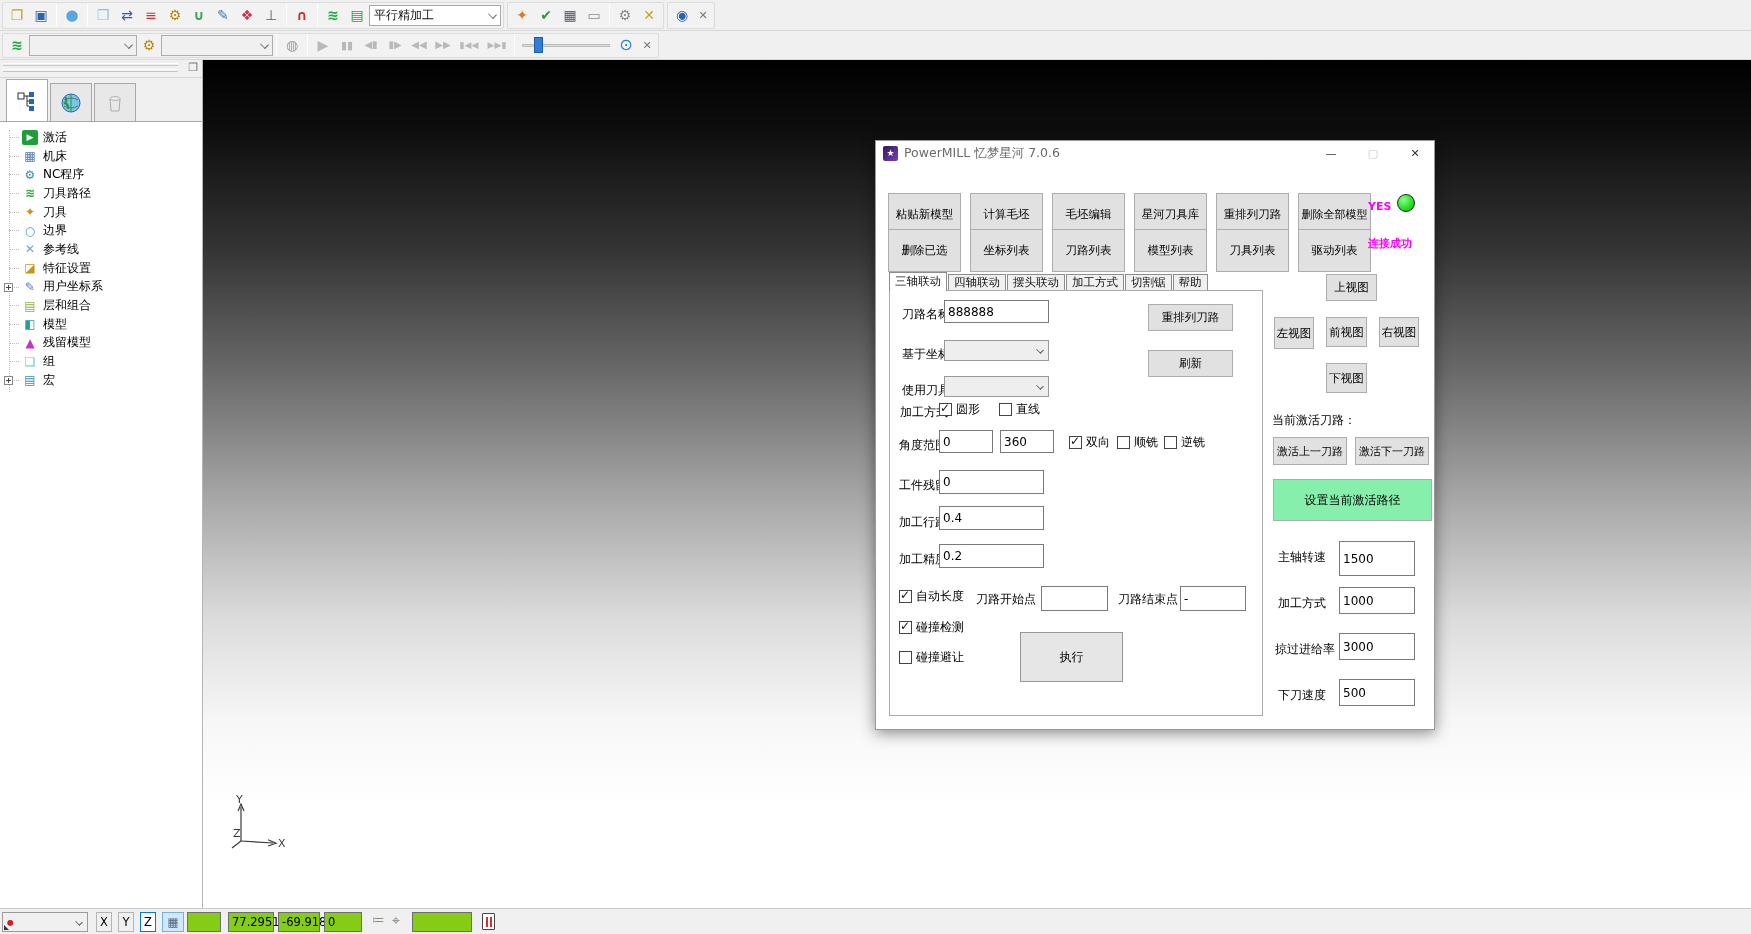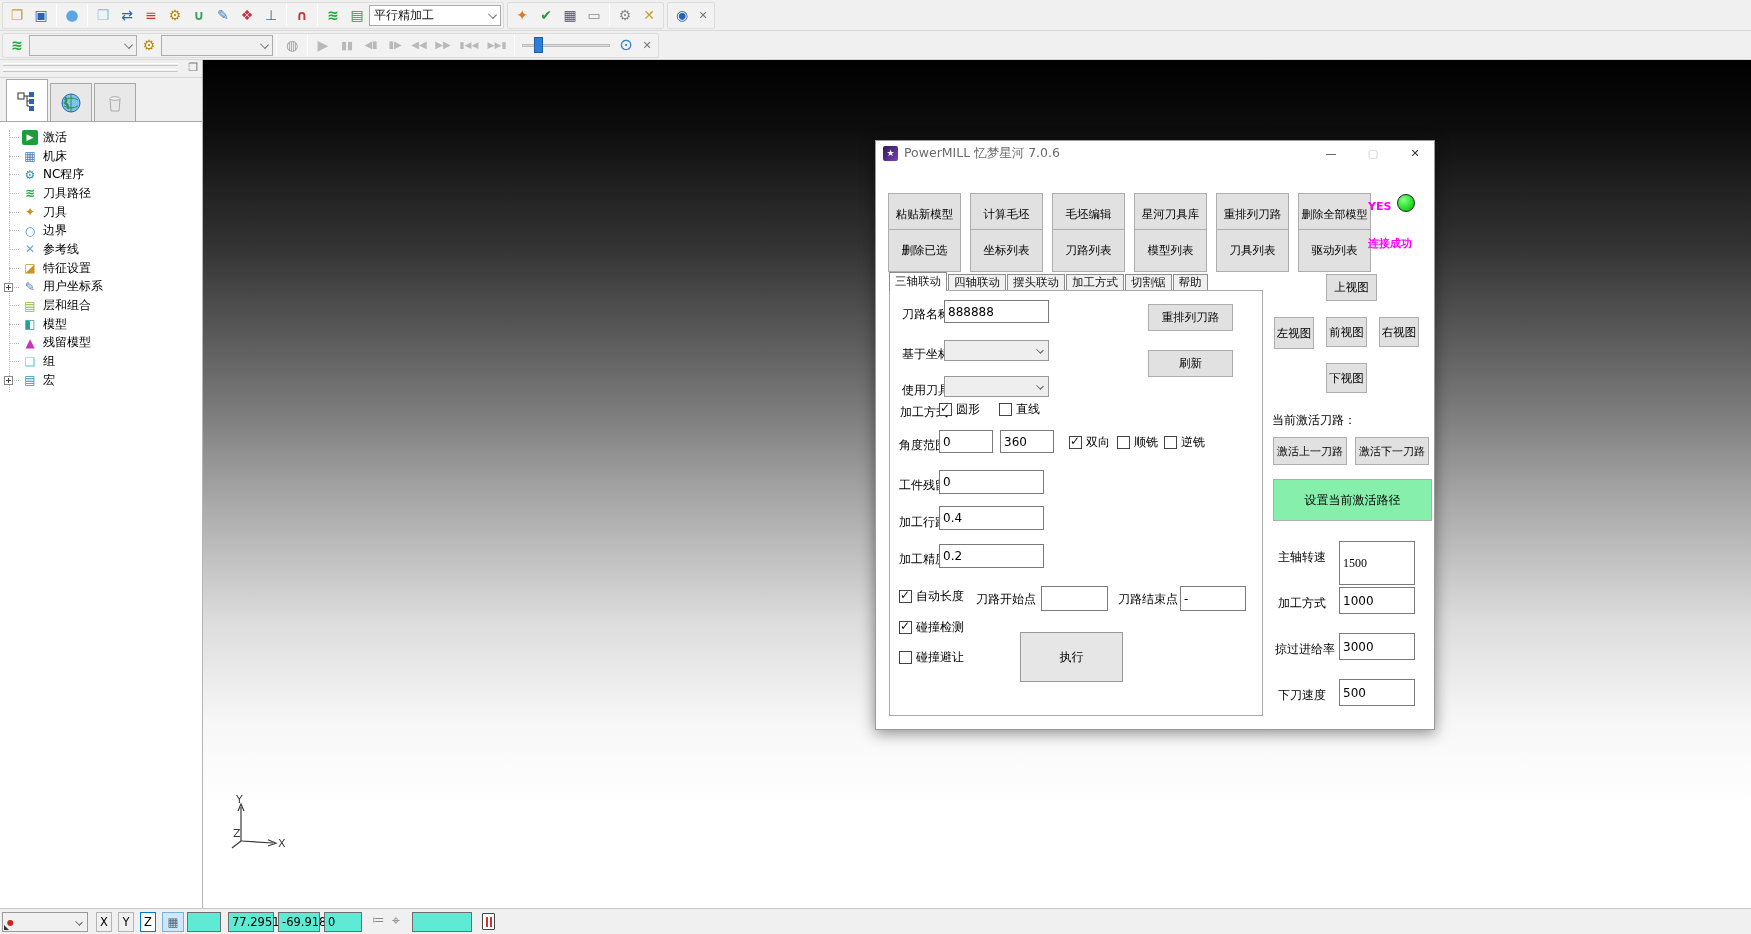--- a/index.html
+++ b/index.html
@@ -73,21 +73,21 @@
   .cb { position:absolute; display:flex; align-items:center; gap:4px; font-size:12px; color:#000; }
   .cb .box { width:13px; height:13px; background:#fff; border:1px solid #444; position:relative; flex:none; }
   .cb.checked .box::after { content:"✓"; position:absolute; left:0px; top:-3px; font-size:12px; font-weight:bold; color:#111; }
   
   .rbtn { position:absolute; }
   
   #statusbar { position:absolute; left:0; top:908px; width:1751px; height:26px; background:#f0f0f0; border-top:1px solid #c9c9c9; }
   .sb { position:absolute; top:3px; height:20px; }
   .sb-btn { background:#f0f0f0; border:1px solid #b5b5b5; display:flex; align-items:center; justify-content:center; font-size:11.5px; color:#000; }
   .sb-btn.active { background:#fff; border:1px solid #0078d7; }
-  .sb-box { background:#5eead4; border:1px solid #6e6e6e; display:flex; align-items:center; padding:0 3px; font-size:11.5px; color:#000;text-align:center; }
+  .sb-box { background:#84cc16; border:1px solid #6e6e6e; display:flex; align-items:center; padding:0 3px; font-size:11.5px; color:#000;text-align:center; }
   #sb-combo { width:86px; background:#f0f0f0; border:1px solid #9a9a9a; position:absolute; top:3px; left:2px; height:20px; }
   #sb-combo .dot { position:absolute; left:4px; top:6px; color:#c22; font-size:8px; line-height:1; }
   #sb-combo .corner { position:absolute; left:1px; bottom:1px; width:0; height:0; border-left:5px solid #333; border-top:5px solid transparent; }
   #sb-combo .chev { position:absolute; right:5px; top:7px; width:6px; height:6px; border-right:1.5px solid #555; border-bottom:1.5px solid #555; transform:rotate(45deg) scale(1,.8); margin-top:-1px; }
   #clipboard-ic { position:absolute; left:482px; top:4px; width:13px; height:17px; border:1.5px solid #444; border-radius:1px; background:
      linear-gradient(#c33,#c33) 3px 3px/2px 10px no-repeat,
      linear-gradient(#c33,#c33) 7px 3px/2px 10px no-repeat,#fff; }
   .gray { color:#8a8a8a; }
 </style>
 </head>
@@ -386,21 +386,21 @@
   <button class="btn rbtn" style="left:450px;top:176px;width:41px;height:30px">前视图</button>
   <button class="btn rbtn" style="left:503px;top:176px;width:40px;height:30px">右视图</button>
   <button class="btn rbtn" style="left:450px;top:222px;width:41px;height:30px">下视图</button>
 
   <span class="flabel" style="left:396px;top:271px">当前激活刀路：</span>
   <button class="btn rbtn" style="left:397px;top:296px;width:74px;height:28px;font-size:11px">激活上一刀路</button>
   <button class="btn rbtn" style="left:479px;top:296px;width:74px;height:28px;font-size:11px">激活下一刀路</button>
   <button class="btn rbtn" style="left:397px;top:338px;width:159px;height:42px;font-size:12px;background:#86efac">设置当前激活路径</button>
 
   <span class="flabel" style="left:402px;top:408px">主轴转速</span>
-  <input class="ipt" style="left: 463px; top: 400px; width: 76px; height: 44px; font-family: Liberation Serif, serif;" value="1500">
+  <input class="ipt" style="left: 463px; top: 400px; width: 76px; height: 35px;" value="1500">
   <span class="flabel" style="left:402px;top:454px">加工方式</span>
   <input class="ipt" style="left: 463px; top: 446px; width: 76px; height: 27px;" value="1000">
   <span class="flabel" style="left:399px;top:500px">掠过进给率</span>
   <input class="ipt" style="left: 463px; top: 492px; width: 76px; height: 27px;" value="3000">
   <span class="flabel" style="left:402px;top:546px">下刀速度</span>
   <input class="ipt" style="left: 463px; top: 538px; width: 76px; height: 27px;" value="500">
 </div>
 
 <div id="statusbar">
   <div id="sb-combo">

